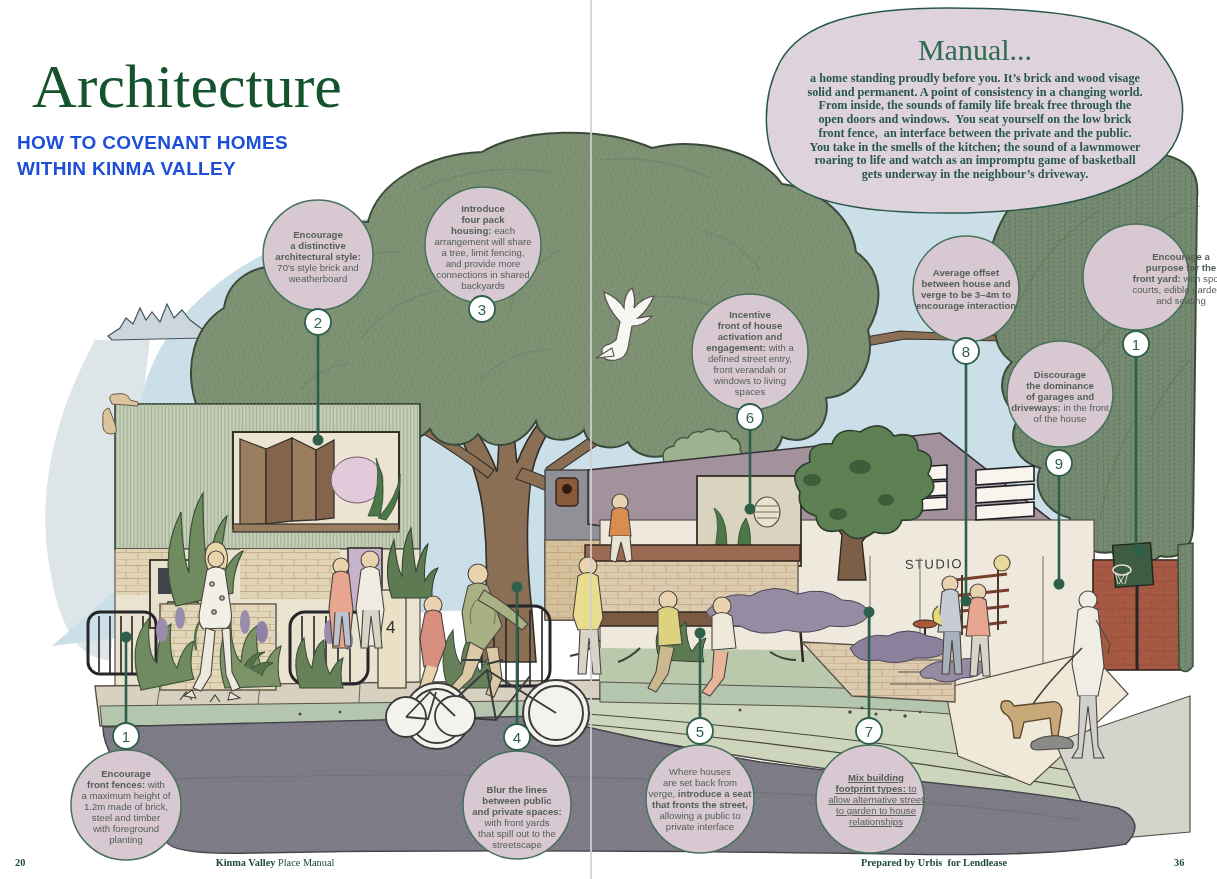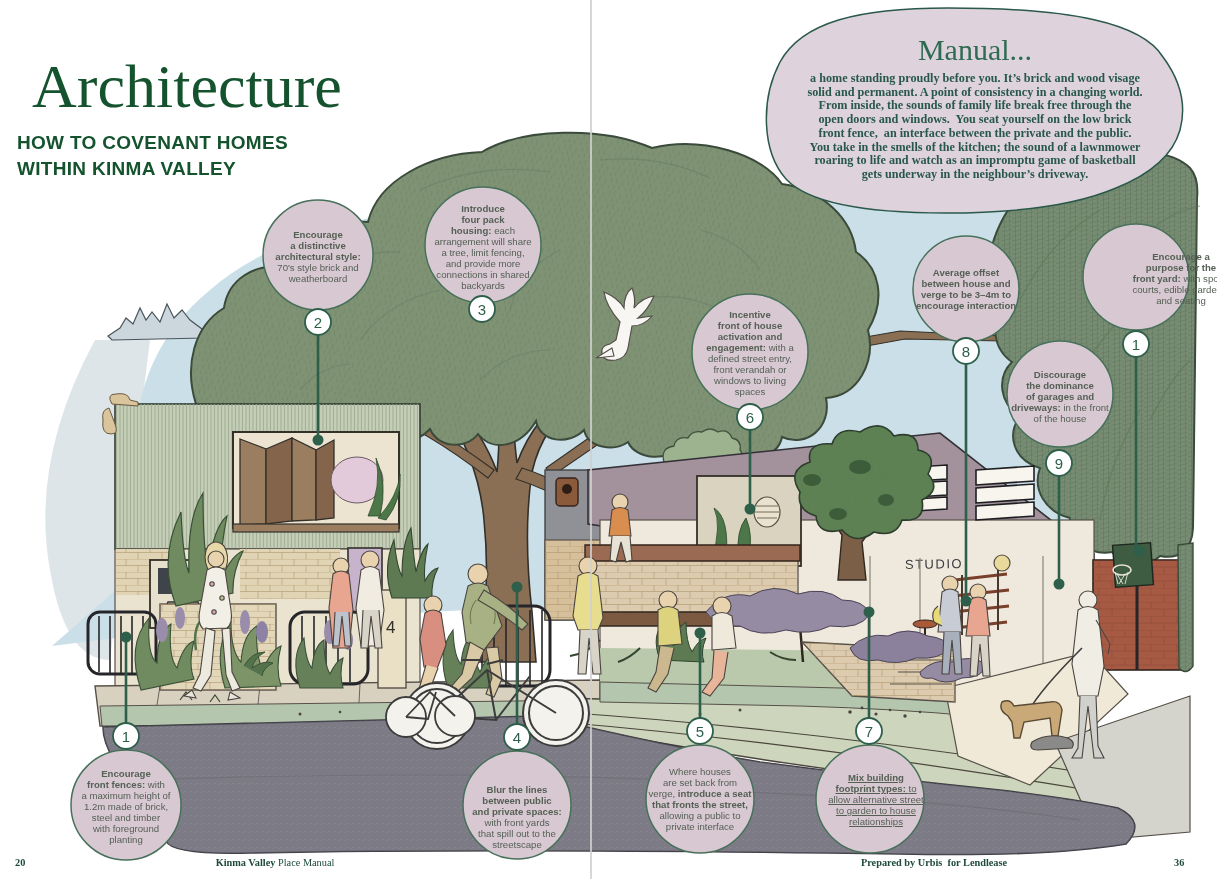--- a/index.html
+++ b/index.html
@@ -1,19 +1,19 @@
 <!DOCTYPE html>
 <html><head>
 <meta charset="utf-8">
 <style>
   html,body{margin:0;padding:0;}
   body{width:1217px;height:879px;background:#ffffff;font-family:"Liberation Sans",sans-serif;position:relative;overflow:hidden;}
   .abs{position:absolute;}
   #h1{left:16px;top:51px;font-family:"Liberation Serif",serif;font-size:62px;color:#14532d;letter-spacing:0px;font-weight:normal;margin-left:16px;}
-  #h2{left:17px;top:130px;font-size:19px;font-weight:bold;color:#14532d;line-height:26px;letter-spacing:0.3px;}
+  #h2{left:17px;top:130px;font-size:19px;font-weight:bold;color:#1d4ed8;line-height:26px;letter-spacing:0.3px;}
   #bubtitle{left:775px;top:33px;width:400px;text-align:center;font-family:"Liberation Serif",serif;font-size:30px;color:#2e6b50;}
   #bubtext{left:775px;top:72px;width:400px;text-align:center;font-family:"Liberation Serif",serif;font-size:12.2px;font-weight:bold;color:#28584a;line-height:13.7px;}
   .ctext{position:absolute;text-align:center;font-size:9.6px;line-height:11px;color:#556055;font-weight:bold;}
   .num{position:absolute;text-align:center;font-size:15px;color:#2d5f4a;}
   .foot{position:absolute;top:857px;font-family:"Liberation Serif",serif;font-size:10.3px;color:#1e4a39;}
 </style>
 </head>
 <body>
 <svg class="abs" style="left:0;top:0" width="1217" height="879" viewBox="0 0 1217 879">
 <defs>

